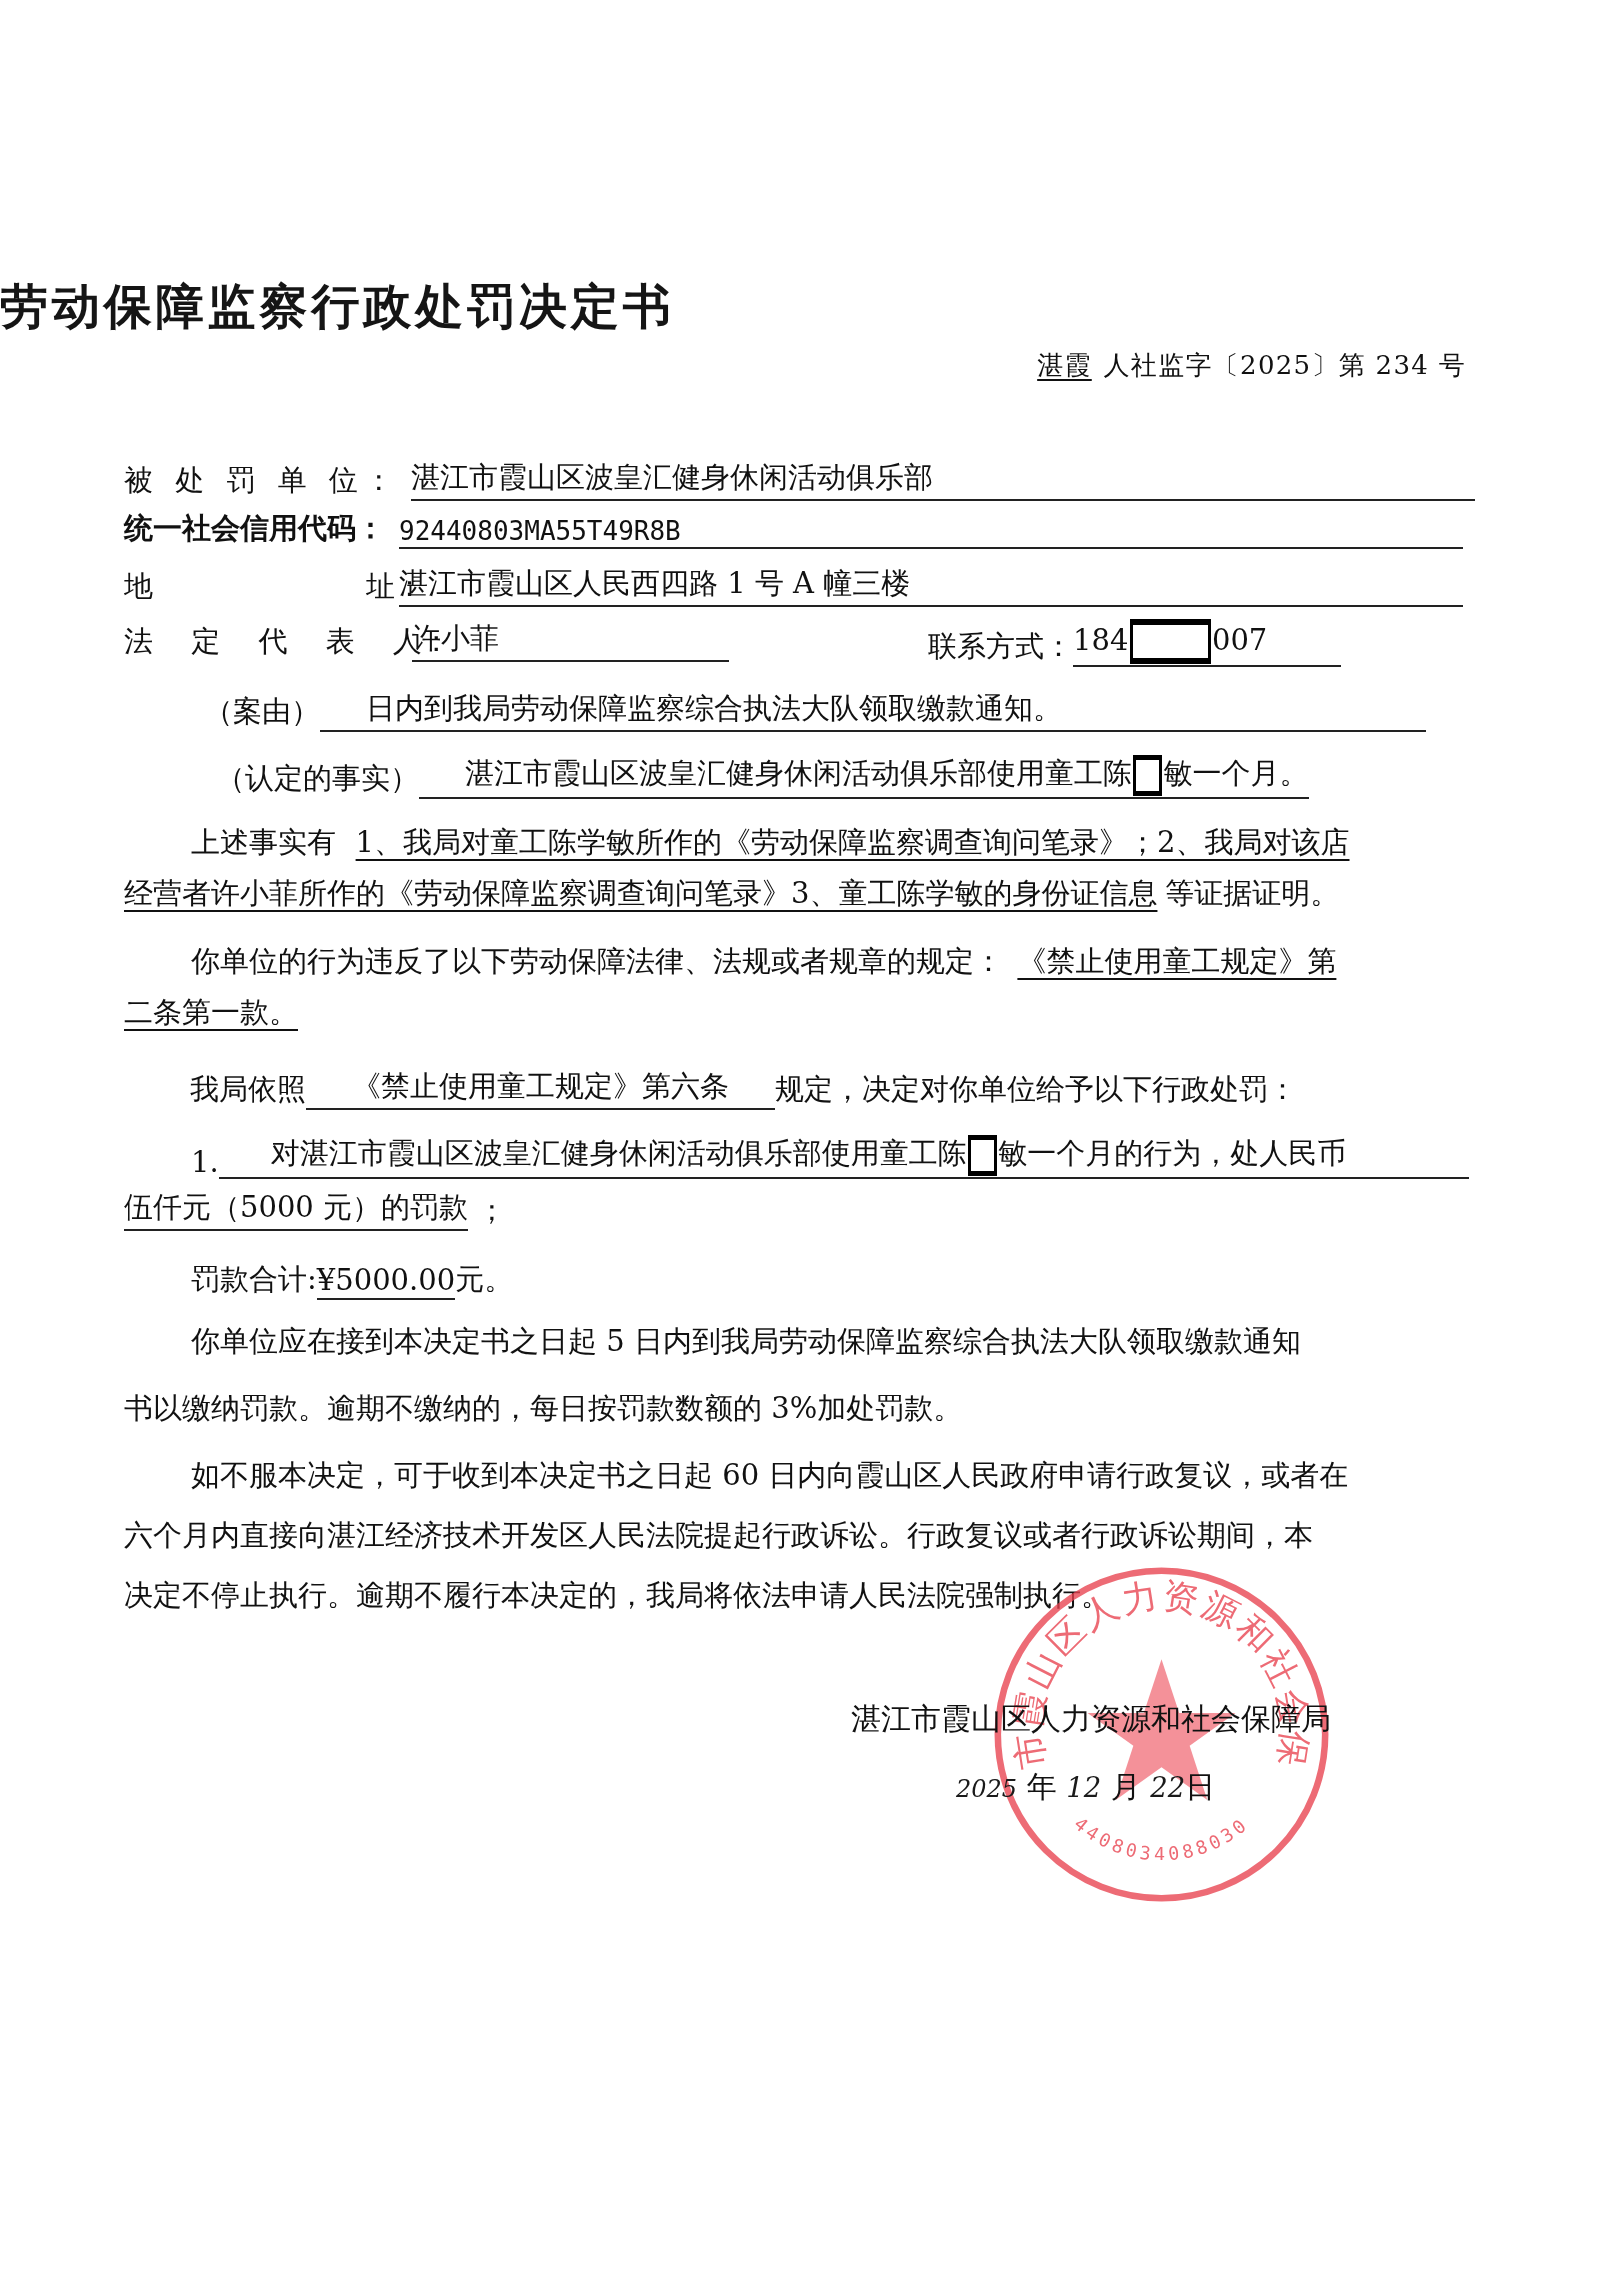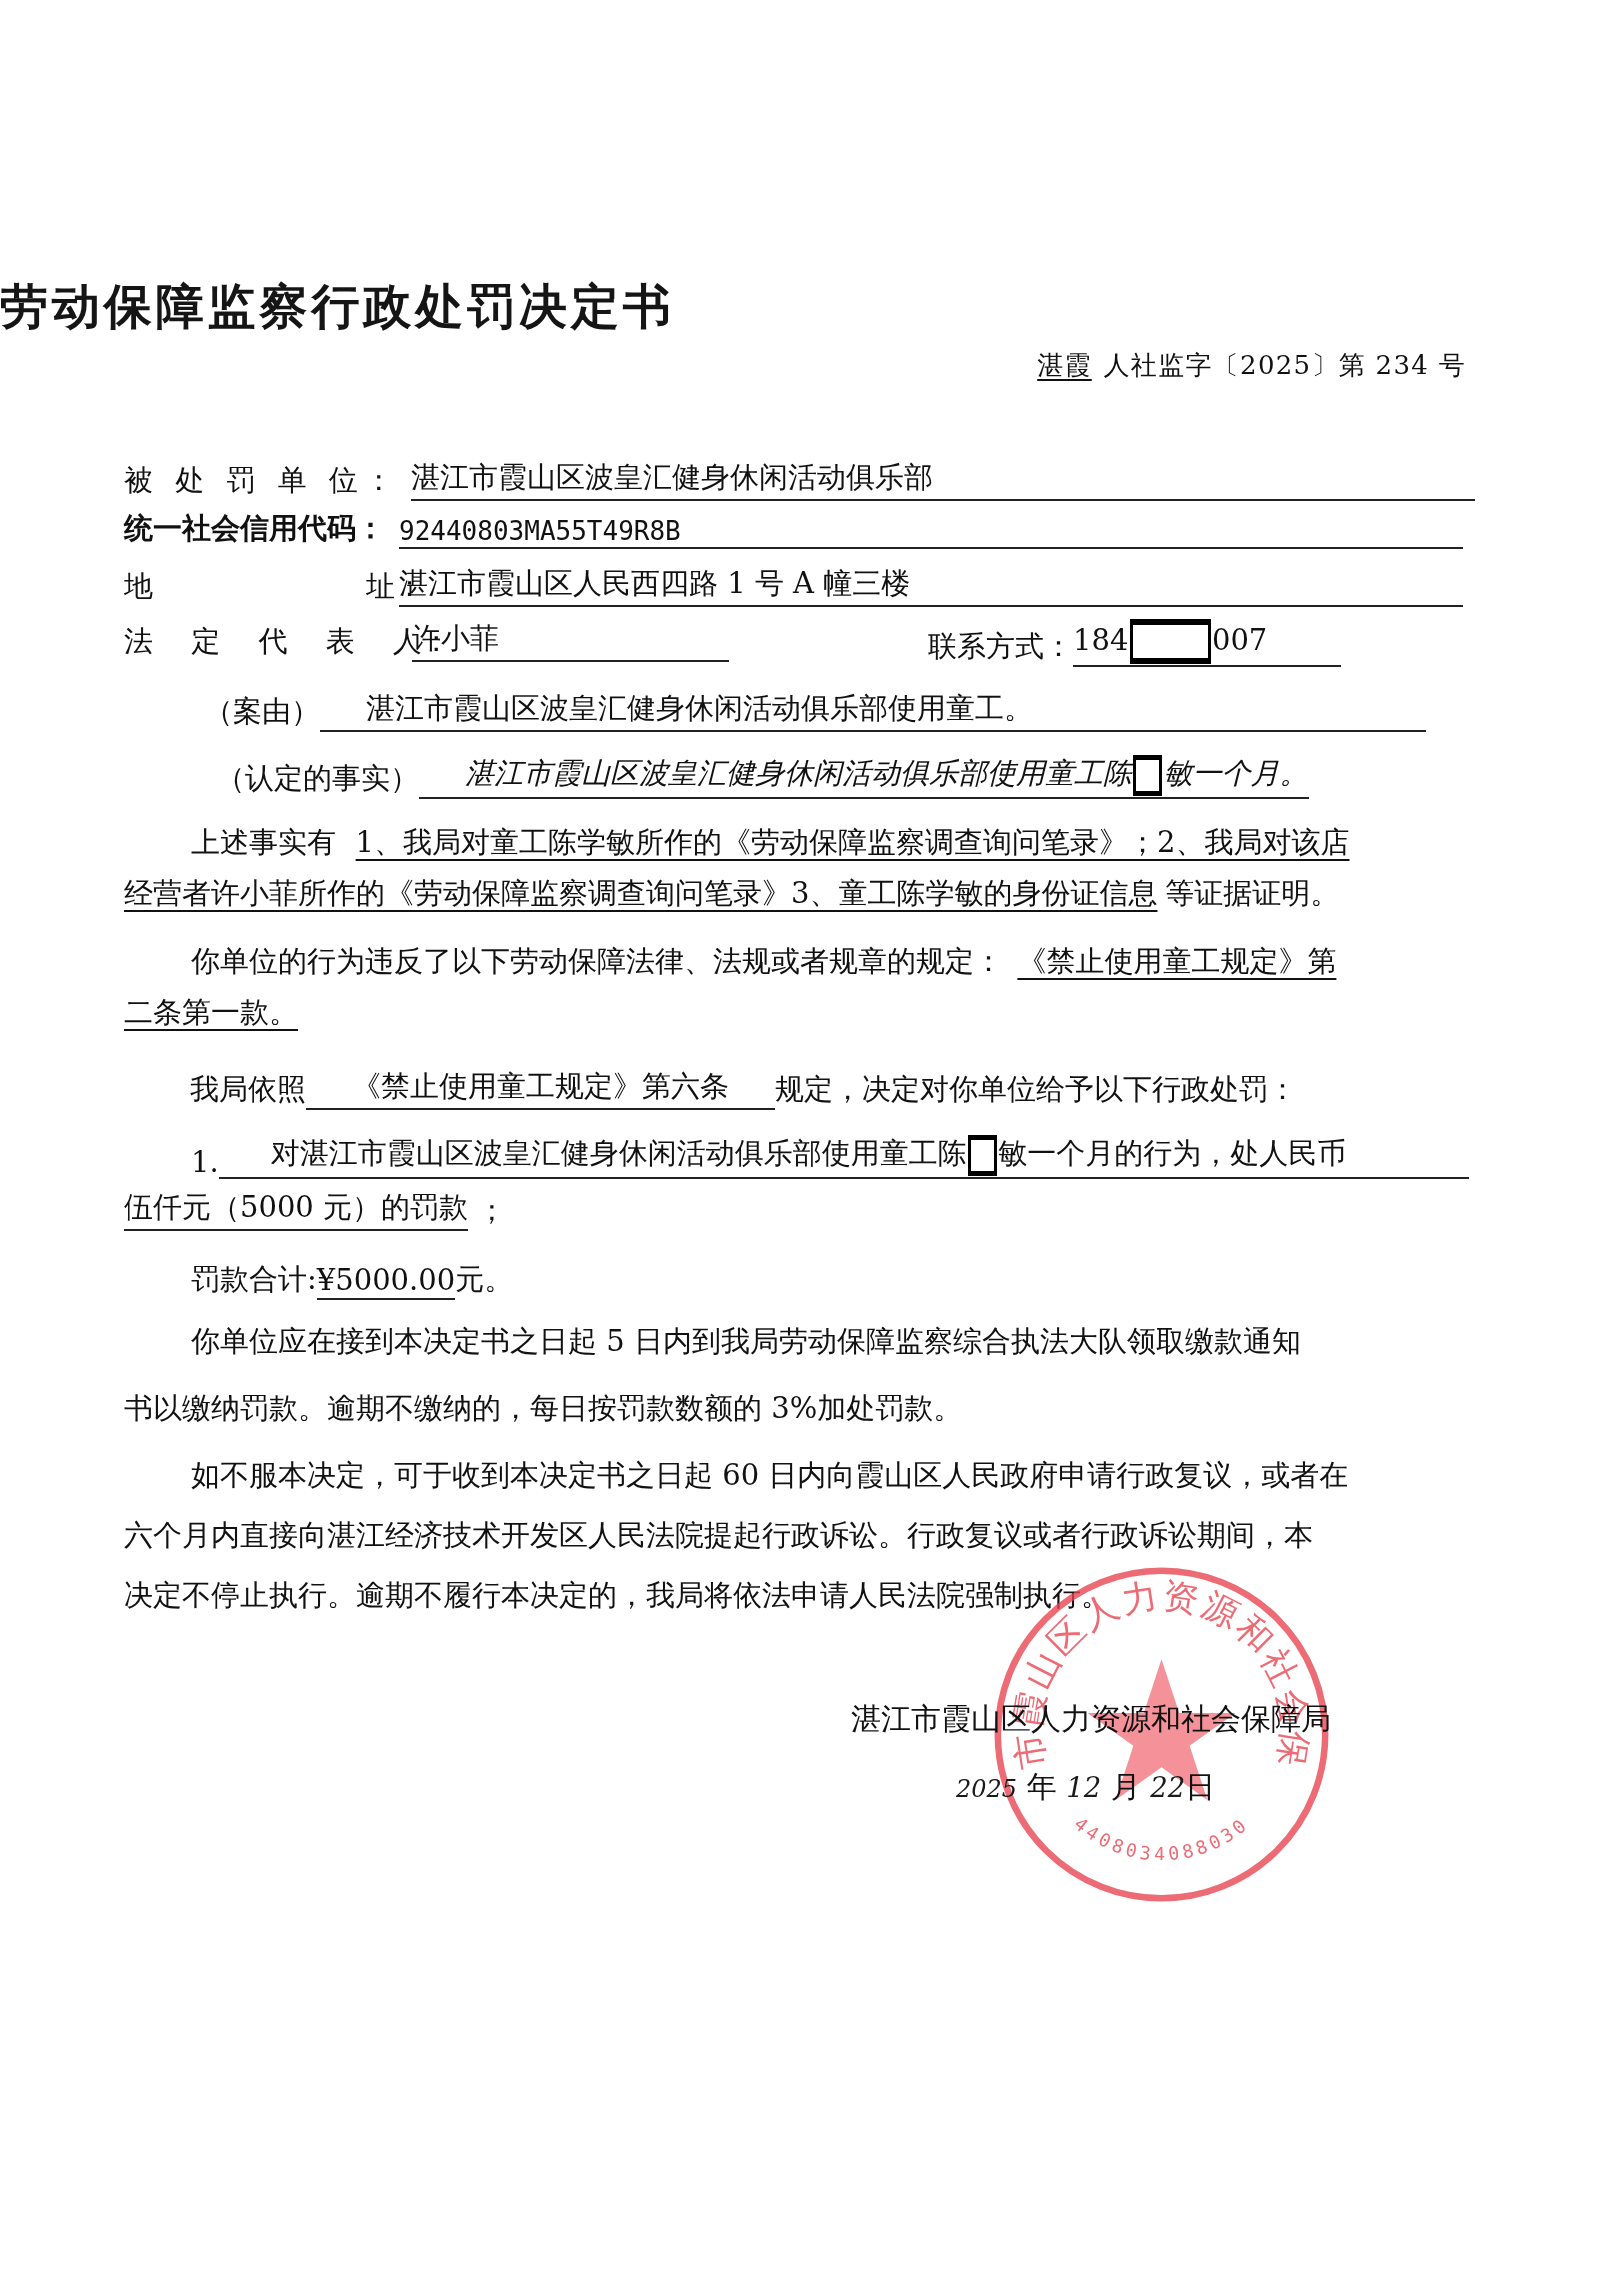--- a/index.html
+++ b/index.html
@@ -45,25 +45,25 @@
 
 <div class="abs line" style="left:124px; top:619px;">
   <span class="lbl" style="width:288px;">法　 定　 代　 表　 人：</span><span class="ul" style="width:317px;">许小菲</span>
 </div>
 
 <div class="abs line" style="left:920px; top:619px;margin-left:8px;">
   <span class="lbl">联系方式：</span><span class="ul" style="width:268px;"><span>184</span><span class="redact" style="width:81px; height:45px;"></span><span>007</span></span>
 </div>
 
 <div class="abs line" style="left:204px; top:689px;">
-  <span>（案由）</span><span class="ul" style="width:1106px; padding-left:46px; box-sizing:border-box;">湛江市霞山区波皇汇健身休闲活动俱乐部使用童工。</span>
+  <span>（案由）</span><span class="ul" style="width:1106px; padding-left:46px; box-sizing:border-box;">日内到我局劳动保障监察综合执法大队领取缴款通知。</span>
 </div>
 
 <div class="abs line" style="left:216px; top:754px;">
-  <span>（认定的事实）</span><span class="ul" style="padding-left:46px;font-style:italic;"><span>湛江市霞山区波皇汇健身休闲活动俱乐部使用童工陈</span><span class="redact small"></span><span>敏一个月。</span></span>
+  <span>（认定的事实）</span><span class="ul" style="padding-left:46px;"><span>湛江市霞山区波皇汇健身休闲活动俱乐部使用童工陈</span><span class="redact small"></span><span>敏一个月。</span></span>
 </div>
 
 <div class="abs para" style="top:817px;">
   <div style="padding-left:67px;"><span>上述事实有</span><span class="ulspan" style="padding-left:19.6px;">1、我局对童工陈学敏所作的《劳动保障监察调查询问笔录》；2、我局对该店</span></div>
   <div style="margin-top:0;"><span class="ulspan">经营者许小菲所作的《劳动保障监察调查询问笔录》3、童工陈学敏的身份证信息</span><span style="padding-left:7.9px;">等证据证明。</span></div>
 </div>
 
 <div class="abs para" style="top:936px;">
   <div style="padding-left:67px;"><span>你单位的行为违反了以下劳动保障法律、法规或者规章的规定：</span><span class="ulspan" style="padding-left:14.4px;">《禁止使用童工规定》第</span></div>
   <div><span class="ulspan">二条第一款。</span></div>

